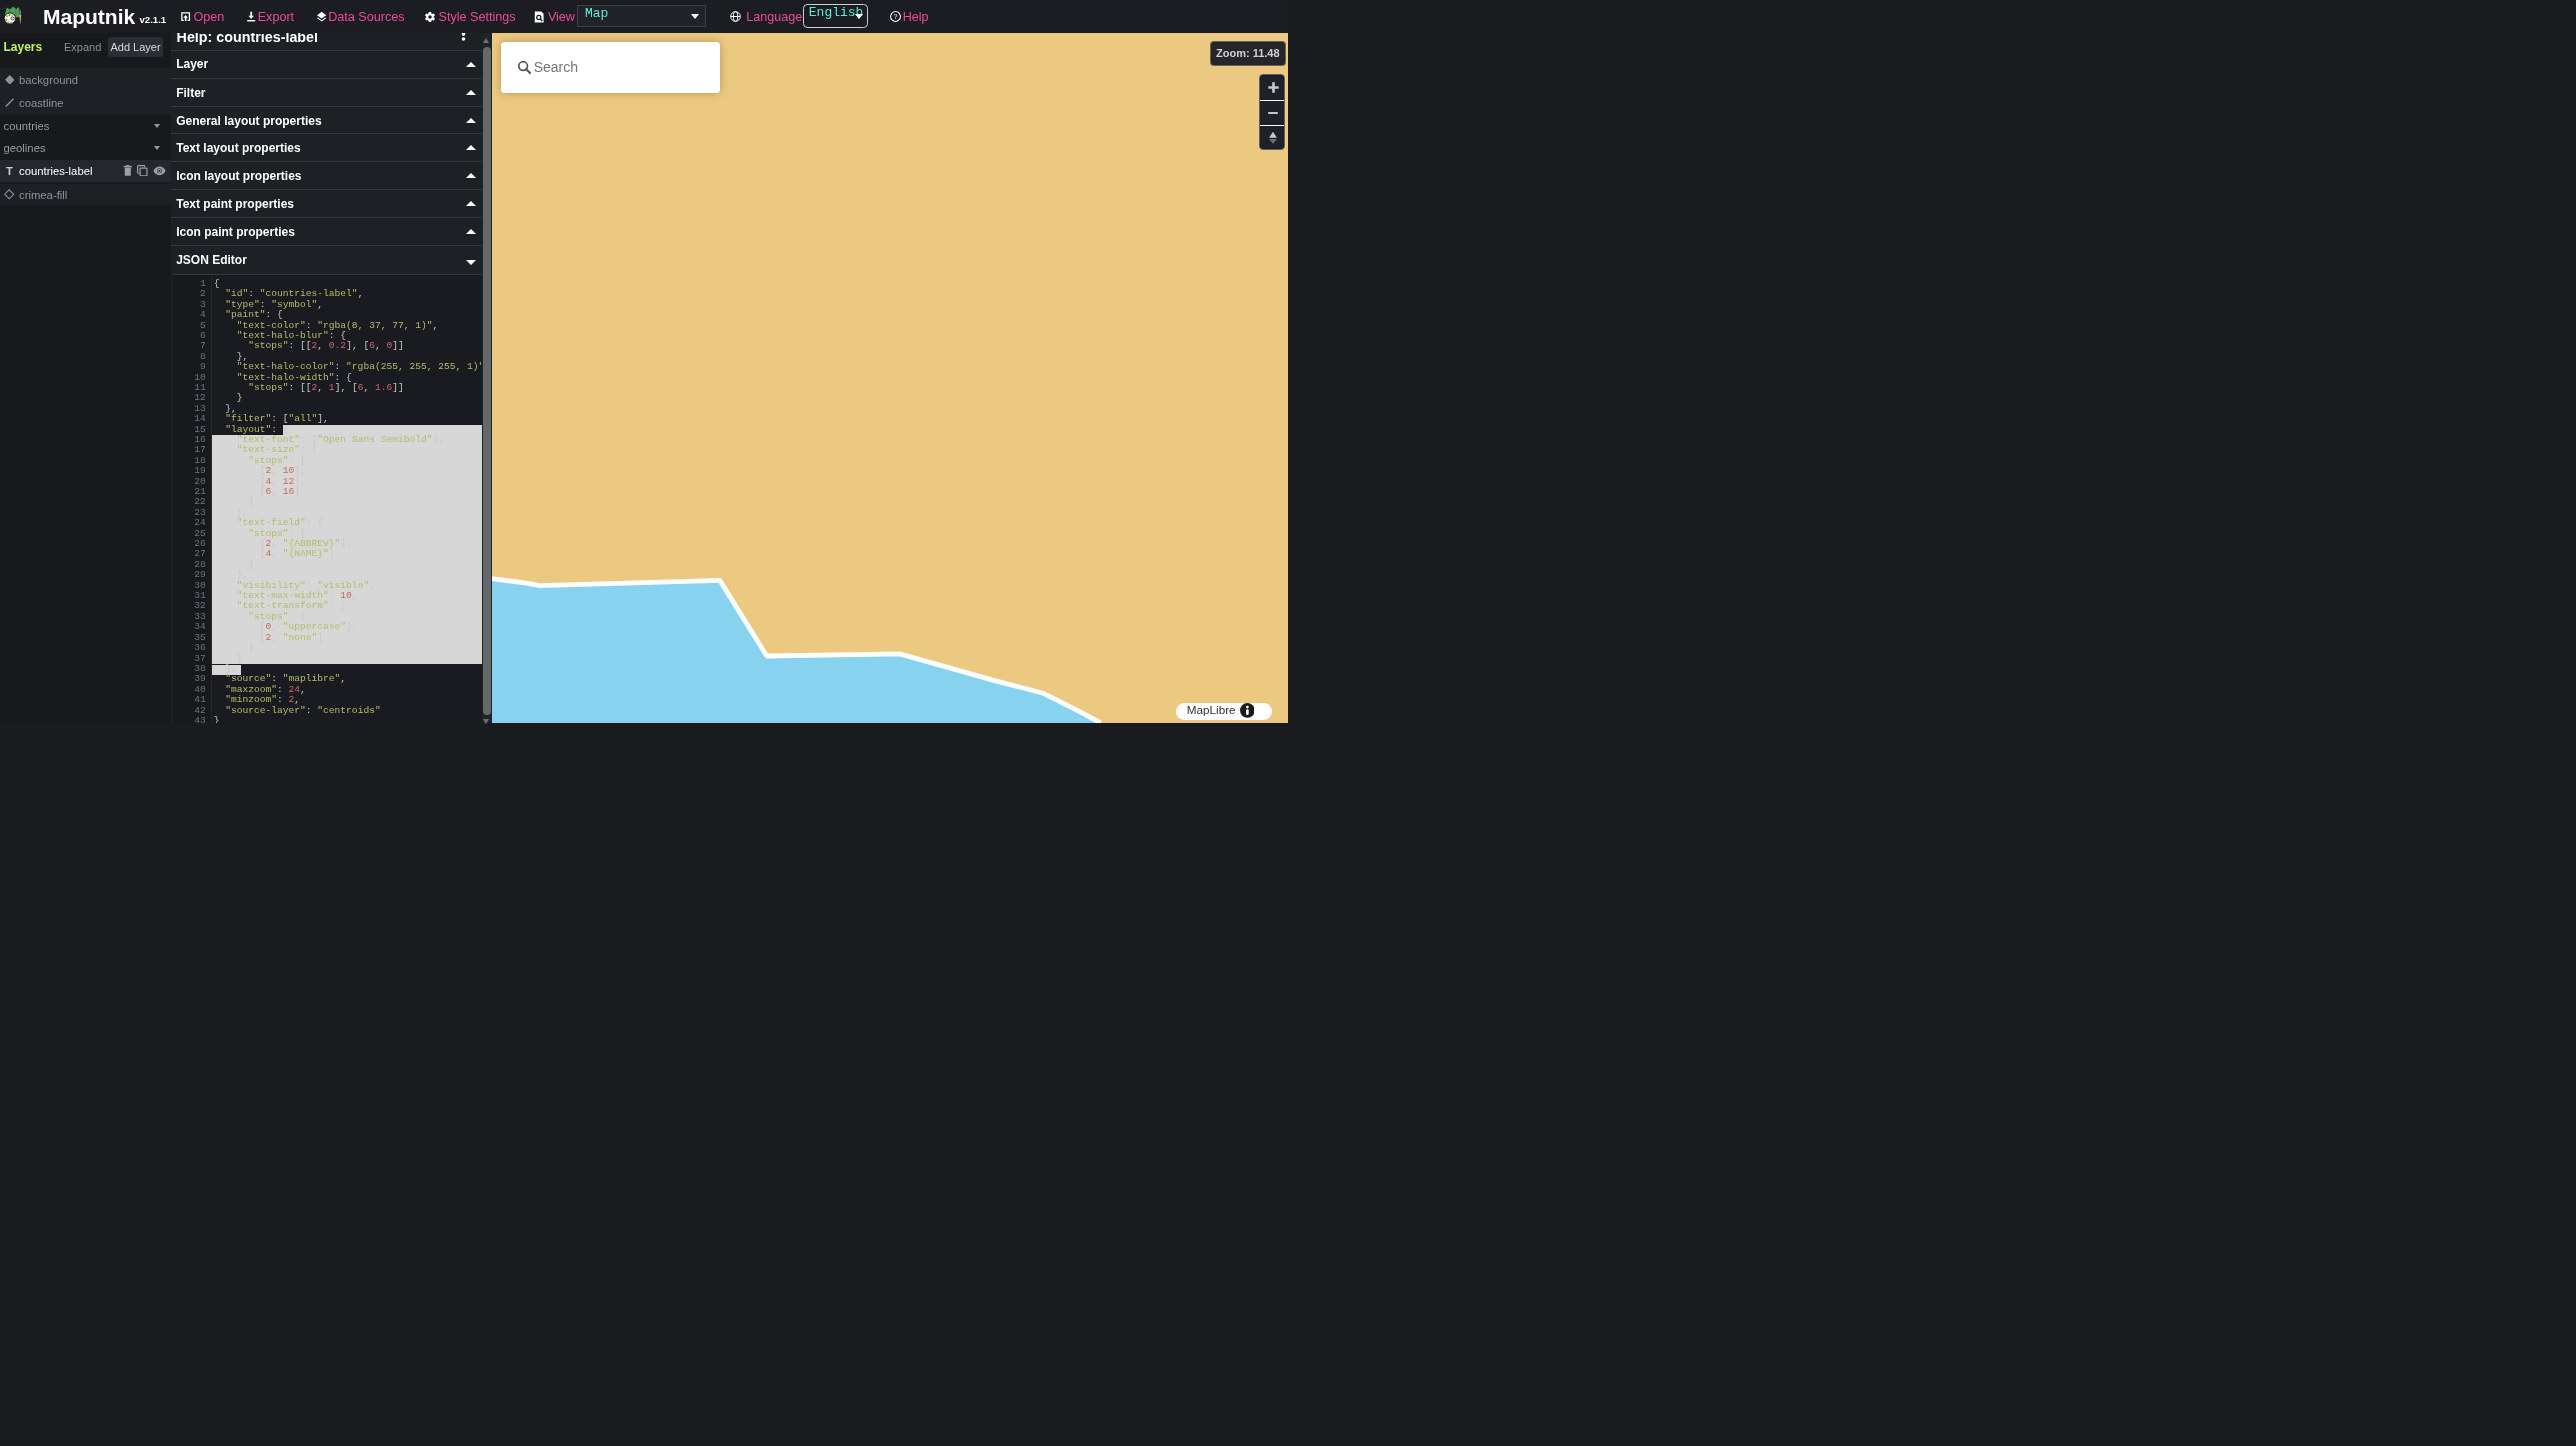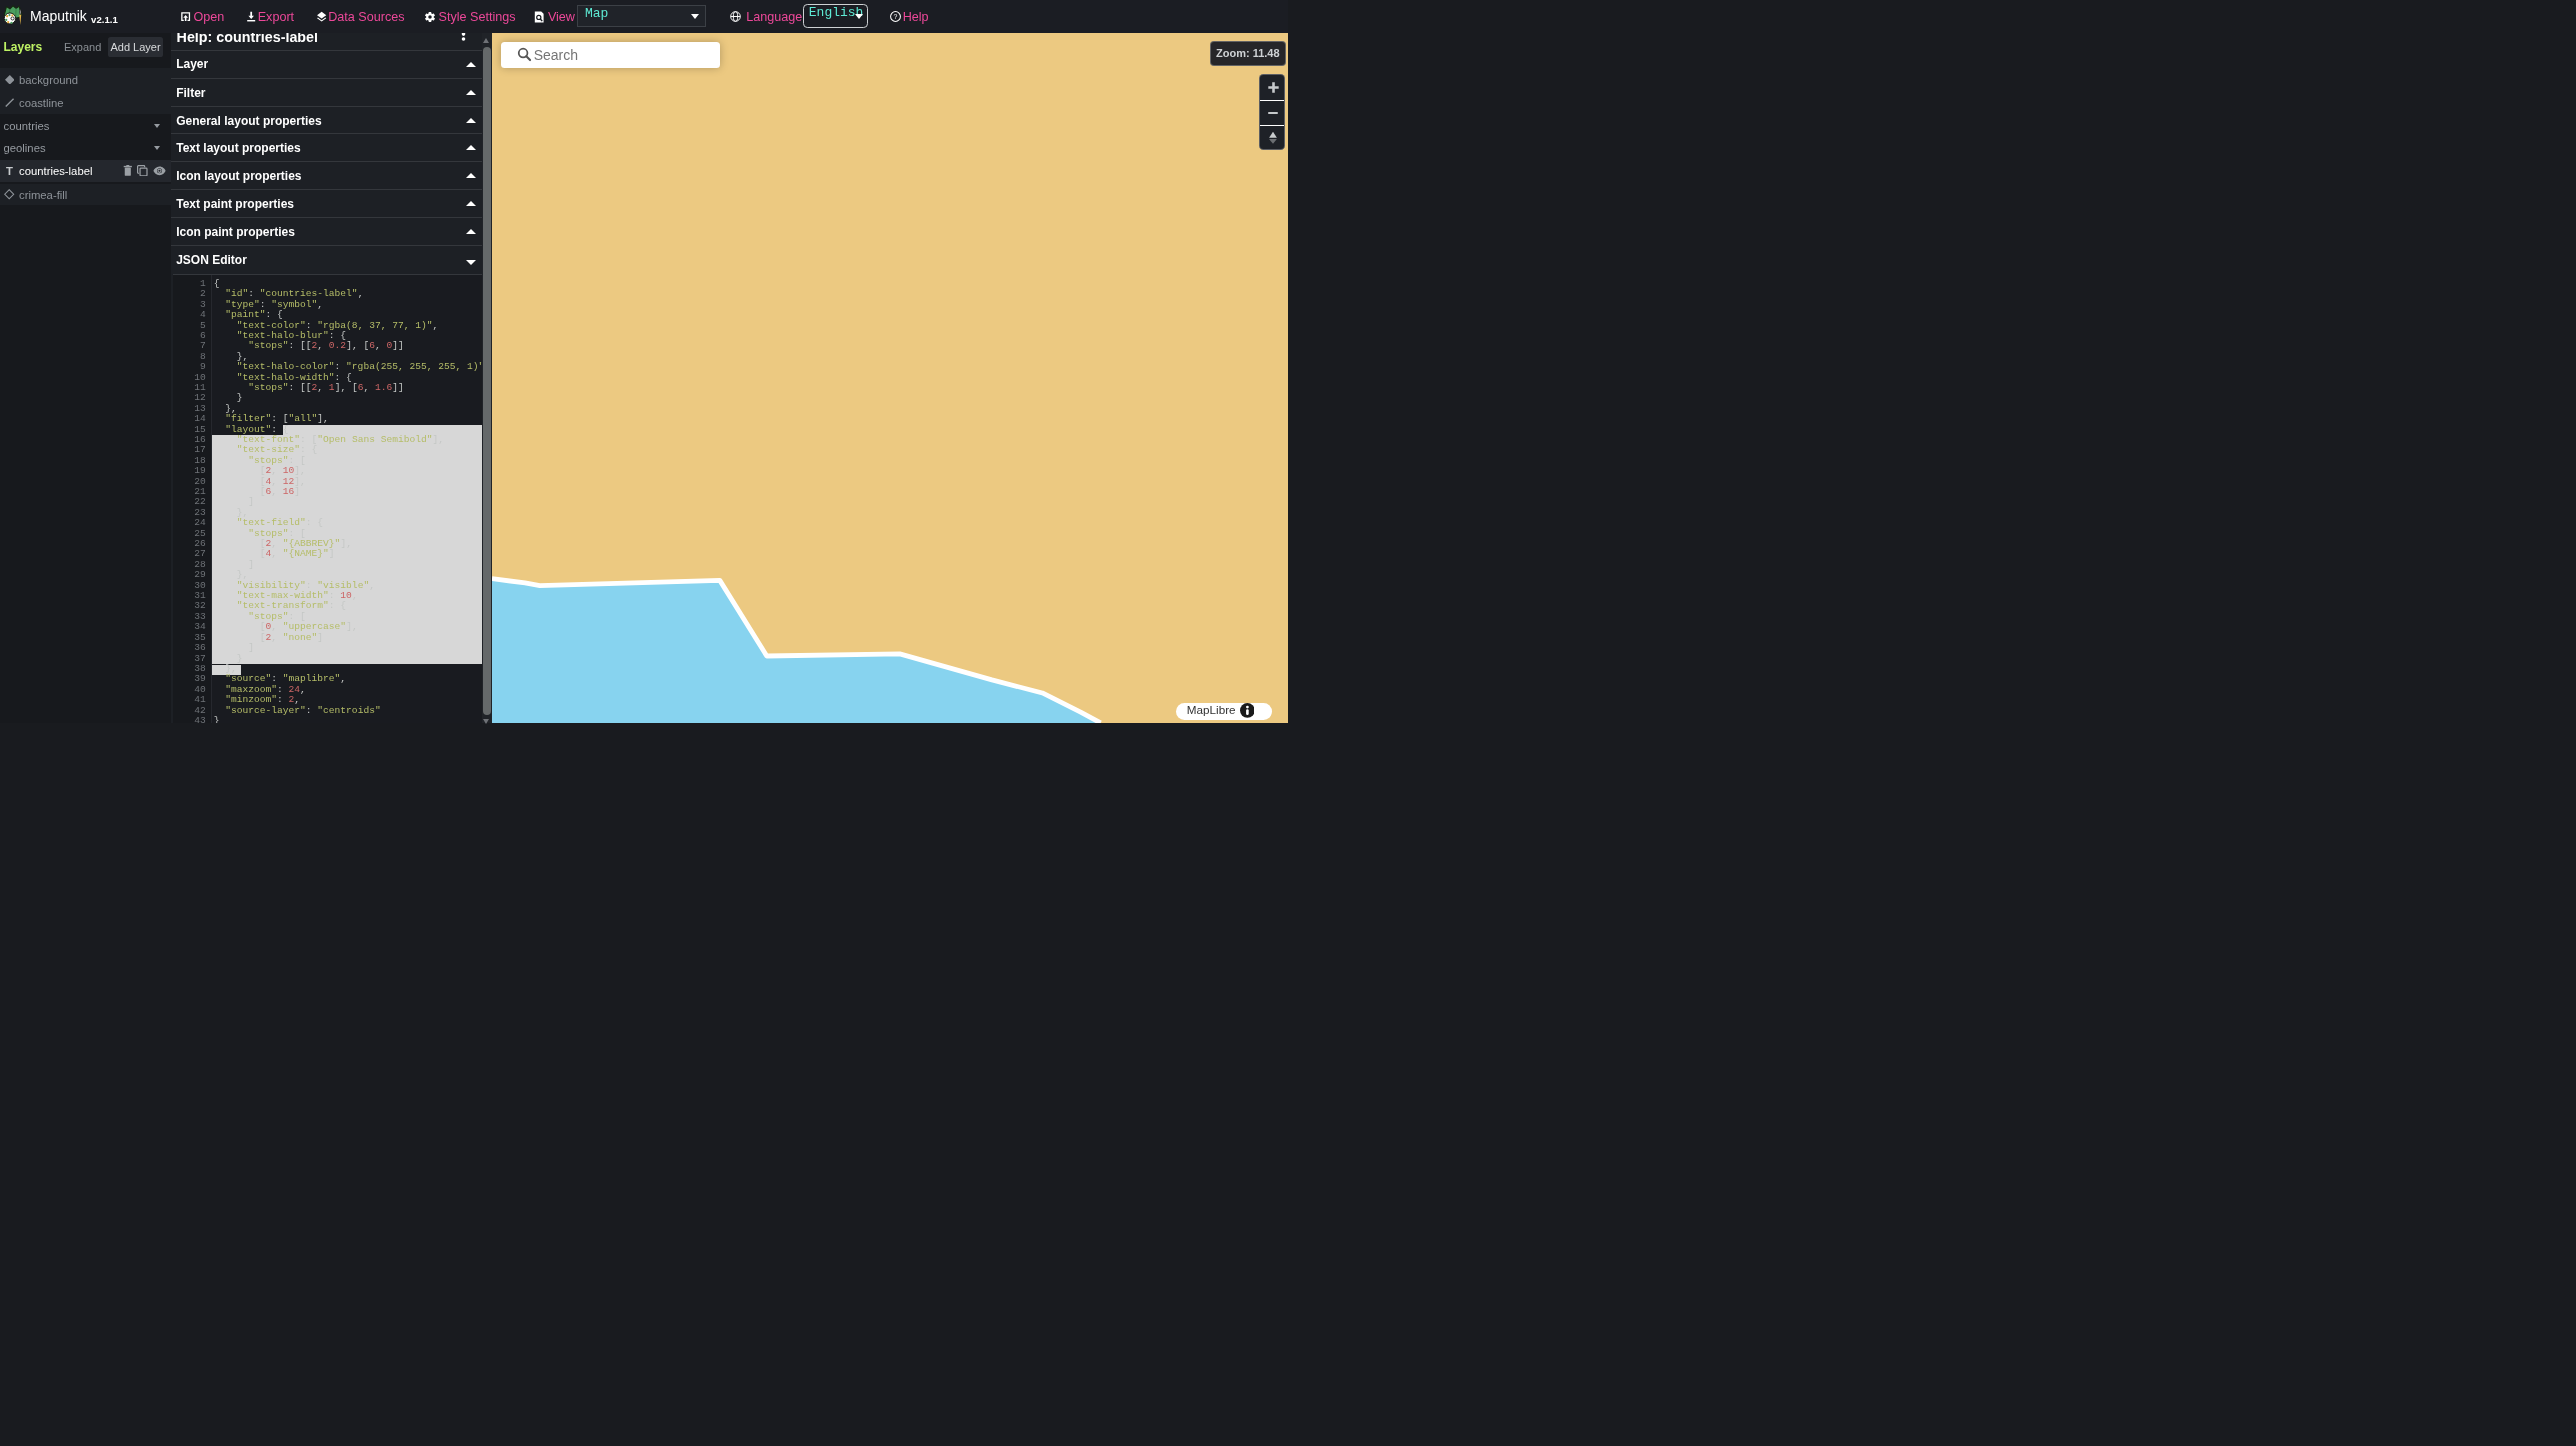--- a/index.html
+++ b/index.html
@@ -5,21 +5,21 @@
 * { margin:0; padding:0; box-sizing:border-box; }
 html,body { width:1288px; height:723px; overflow:hidden; background:#191b1f;
   font-family:"Liberation Sans", sans-serif; }
 
 
 #topbar { position:absolute; left:0; top:0; width:1288px; height:33px;
   background:#1b1d23; z-index:50; }
 #topbar .mi { position:absolute; top:0; height:33px; display:flex;
   align-items:center; color:#ec4899; font-size:12.6px; }
 #brand { position:absolute; left:3px; top:4.3px; display:flex; align-items:flex-end; }
-#brandname { color:#fff; font-size:14px; font-weight:normal; margin-left:7px; line-height:17.4px;}
+#brandname { color:#fff; font-size:21px; font-weight:bold; margin-left:20px; line-height:17.4px;}
 #brandver { color:#fff; font-size:9.6px; font-weight:bold; margin-left:4.3px; line-height:11.3px;}
 
 .sel { position:absolute; display:flex; align-items:flex-start; color:#5eead4; font-size:13px;font-family:Liberation Mono, monospace; }
 .caret { width:0; height:0; border-left:4.3px solid transparent; border-right:4.3px solid transparent;
   border-top:5.2px solid #fff; position:absolute; }
 
 
 #sidebar { position:absolute; left:0; top:33px; width:171px; height:690px;
   background:#17191d; }
 .lrow { position:absolute; left:0; width:171px; display:flex; align-items:center;
@@ -52,21 +52,21 @@
 
 
 #sbar { position:absolute; left:482px; top:33px; width:10px; height:690px;
   background:#202328; }
 #sthumb { position:absolute; left:1.3px; top:14.3px; width:7.4px; height:668px;
   background:#65696a; border-radius:4.3px; }
 
 
 #map { position:absolute; left:492px; top:33px; width:796px; height:690px;
   background:#ecc981; }
-#search { position:absolute; left:8.7px; top:8.7px; width:219px; height:26px;
+#search { position:absolute; left:8.7px; top:8.7px; width:219px; height:51px;
   background:#fff; border-radius:3.5px; box-shadow:0 0 8.7px rgba(0,0,0,0.25);
   display:flex; align-items:center; }
 #search span { color:#757575; font-size:14px; margin-left:1.7px; }
 #zoombadge { position:absolute; right:2.2px; top:7.8px; width:76px; height:25px;
   border:0.9px solid rgba(255,255,255,0.28);
   background:rgba(27,30,36,0.95); border-radius:4px; color:#ced1d4; font-weight:bold;
   font-size:11px; display:flex; align-items:center; justify-content:center; }
 #mapctl { position:absolute; right:3px; top:41px; width:26px; height:76px;
   background:#1e2127; border:0.9px solid rgba(255,255,255,0.28); border-radius:4.3px; overflow:hidden; }
 #mapctl .btn { position:absolute; left:0; width:26px; display:flex; align-items:center;

